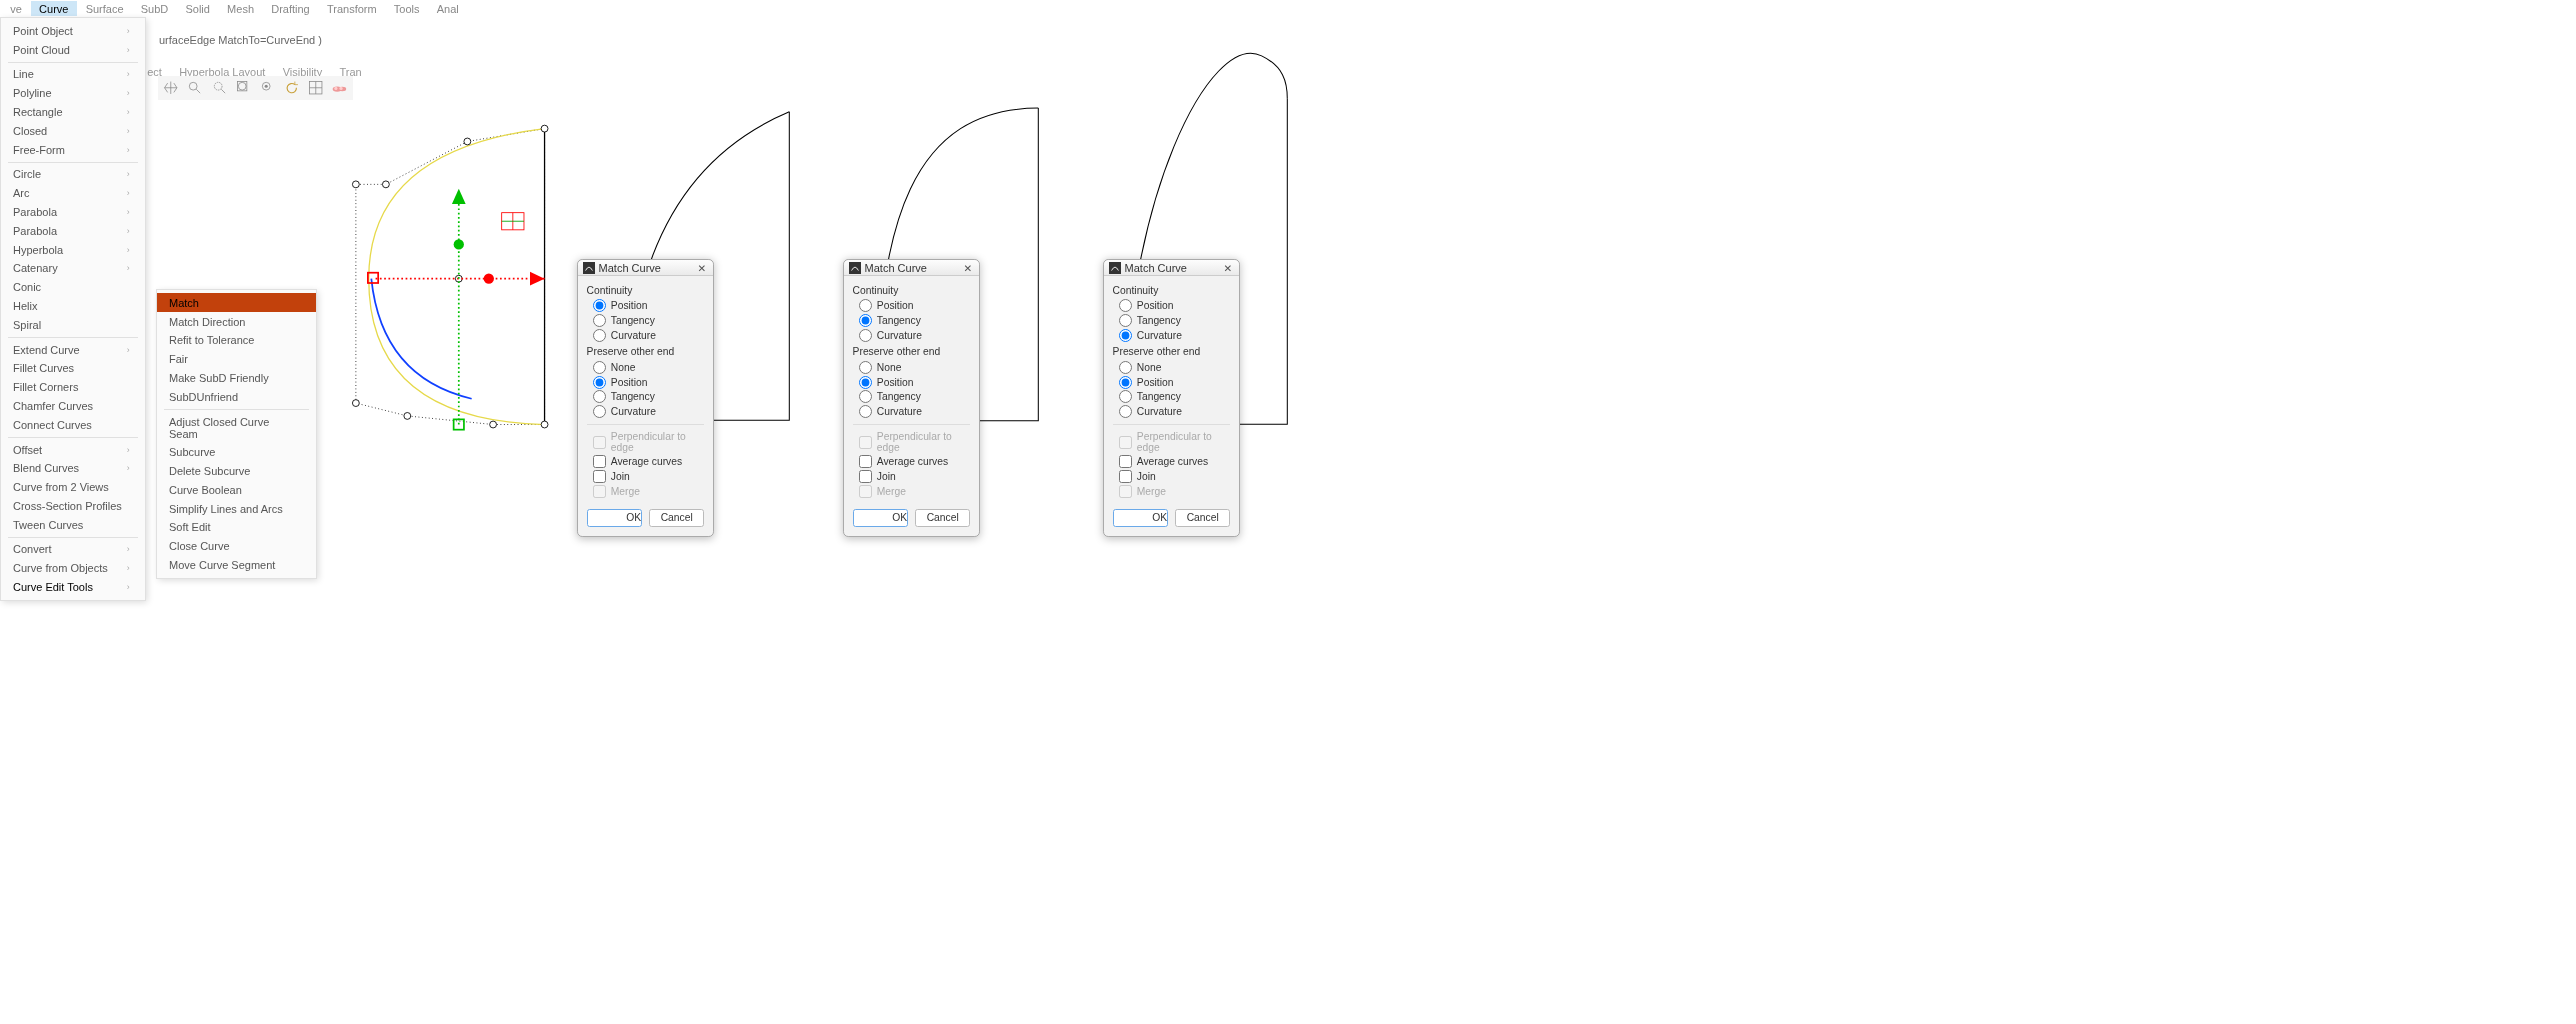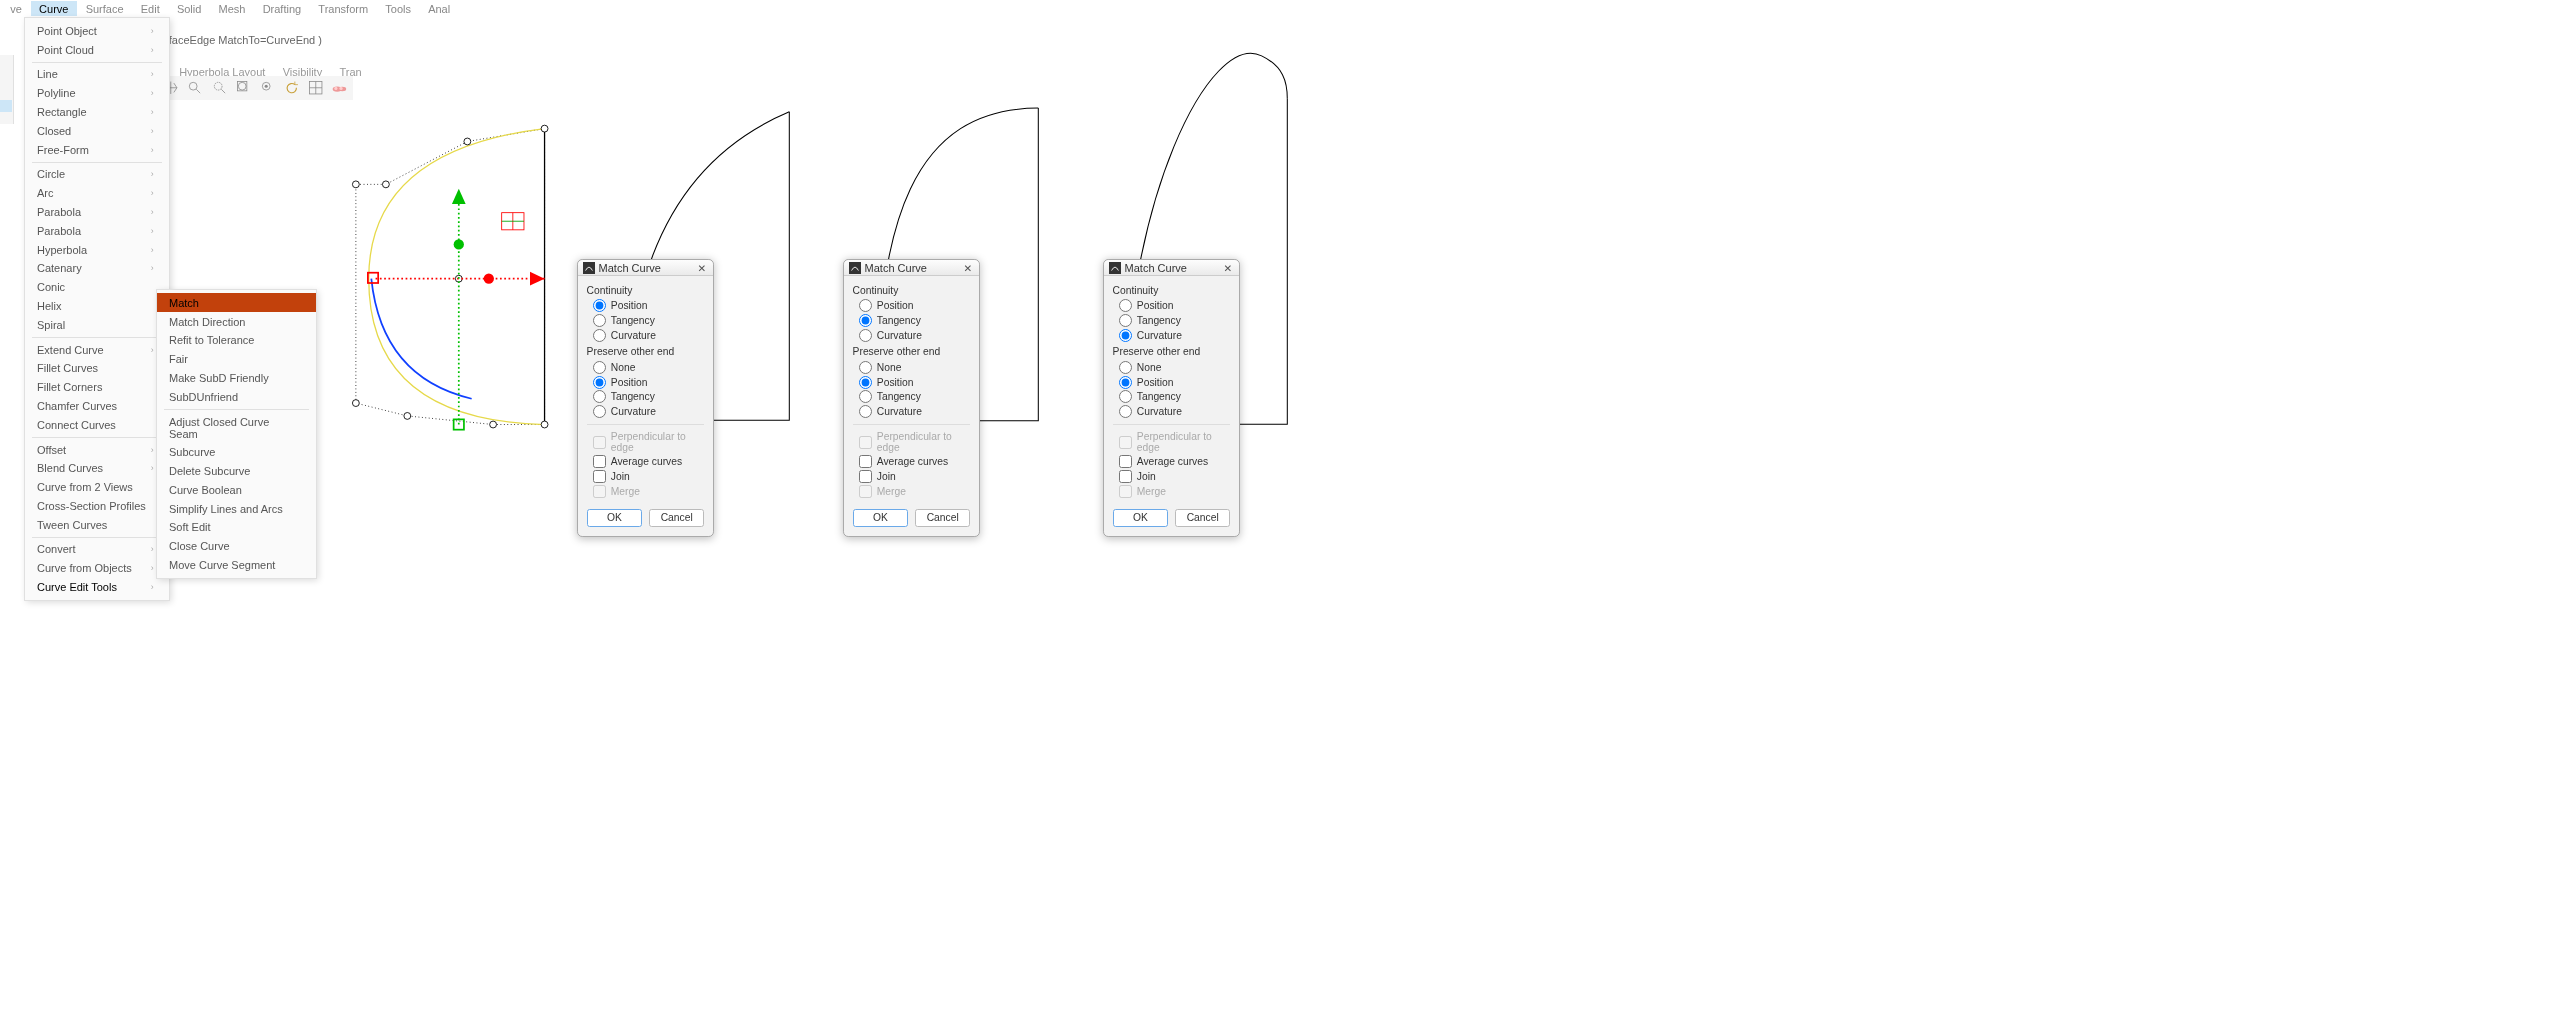--- a/index.html
+++ b/index.html
@@ -27,57 +27,57 @@
   .left-gutter .sel { position: absolute; top: 45px; left: 0; width: 12px; height: 12px; background: #cde6f7; }
 
   
   .menu { position: absolute; background: #fafafa; border: 0.9px solid #e0e0e0; box-shadow: 1.7px 1.7px 6.9px rgba(0,0,0,0.15); padding: 3.4px 0; }
   .menu-item { padding: 3.4px 15.5px 3.4px 12px; font-size: 11px; color: #555; display: flex; justify-content: space-between; align-items: center; }
   .menu-item.highlight { background: #c2410c; color: #000; }
   .menu-item.bold { color: #000; }
   .menu-sep { height: 0.9px; background: #e0e0e0; margin: 2.6px 6.9px; }
   .menu .arrow { color: #aaa; font-size: 8.6px; }
 
-  .menu1 { top: 17px; left: 24px; width: 146px; }
+  .menu1 { top: 17px; left: 0; width: 146px; }
   .menu2 { top: 289px; left: 156px; width: 161px; }
 
   
   .viewport-svg { position: absolute; top: 120px; left: 343px; }
 
   
   .dialog { position: absolute; width: 137px; background: #f2f2f2; border: 0.9px solid #aaa; border-radius: 5.2px; box-shadow: 0 1.7px 8.6px rgba(0,0,0,0.25); font-size: 10.3px; color: #333; }
   .dialog .titlebar { display: flex; align-items: center; gap: 3.4px; padding: 1.7px 5.2px; background: linear-gradient(#fdfdfd,#eaeaea); border-bottom: 0.9px solid #ccc; border-radius: 5.2px 5.2px 0 0; }
   .dialog .titlebar .ico { width: 12px; height: 12px; }
   .dialog .titlebar .title { flex: 1; font-size: 11px; }
   .dialog .titlebar .close { width: 12px; text-align: center; color: #555; }
   .dialog .body { padding: 5.2px 8.6px; }
   .dialog .group-label { margin: 3.4px 0 2.6px 0; color: #333; }
   .dialog .opt { display: flex; align-items: center; gap: 4.3px; padding: 0.9px 0 0.9px 6.9px; }
   .dialog .opt input { margin: 0; }
   .dialog .opt.disabled { color: #aaa; }
   .dialog hr { border: none; border-top: 0.9px solid #ddd; margin: 5.2px 0; }
   .dialog .btnrow { display: flex; gap: 6.9px; padding: 5.2px 8.6px 8.6px 8.6px; }
   .dialog .btn { flex: 1; text-align: center; padding: 2.6px 0; background: #fff; border: 0.9px solid #bbb; border-radius: 2.6px; font-size: 10.3px; }
-  .dialog .btn.primary { border-color: #6aa9e9; }
+  .dialog .btn.primary { border-color: #6aa9e9; text-align: right; }
 
   .dialog1 { top: 259px; left: 577px; }
   .dialog2 { top: 259px; left: 843px; }
   .dialog3 { top: 259px; left: 1103px; }
 
   
   .curve-svg { position: absolute; }
 </style>
 </head>
 <body>
 
 <div class="menubar">
   <div class="menubar-item">ve</div>
   <div class="menubar-item active">Curve</div>
   <div class="menubar-item">Surface</div>
-  <div class="menubar-item">Edit</div>
+  <div class="menubar-item">SubD</div>
   <div class="menubar-item">Solid</div>
   <div class="menubar-item">Mesh</div>
   <div class="menubar-item">Drafting</div>
   <div class="menubar-item">Transform</div>
   <div class="menubar-item">Tools</div>
   <div class="menubar-item">Anal</div>
 </div>
 
 <div class="cmdline">urfaceEdge  MatchTo=CurveEnd )</div>
 

